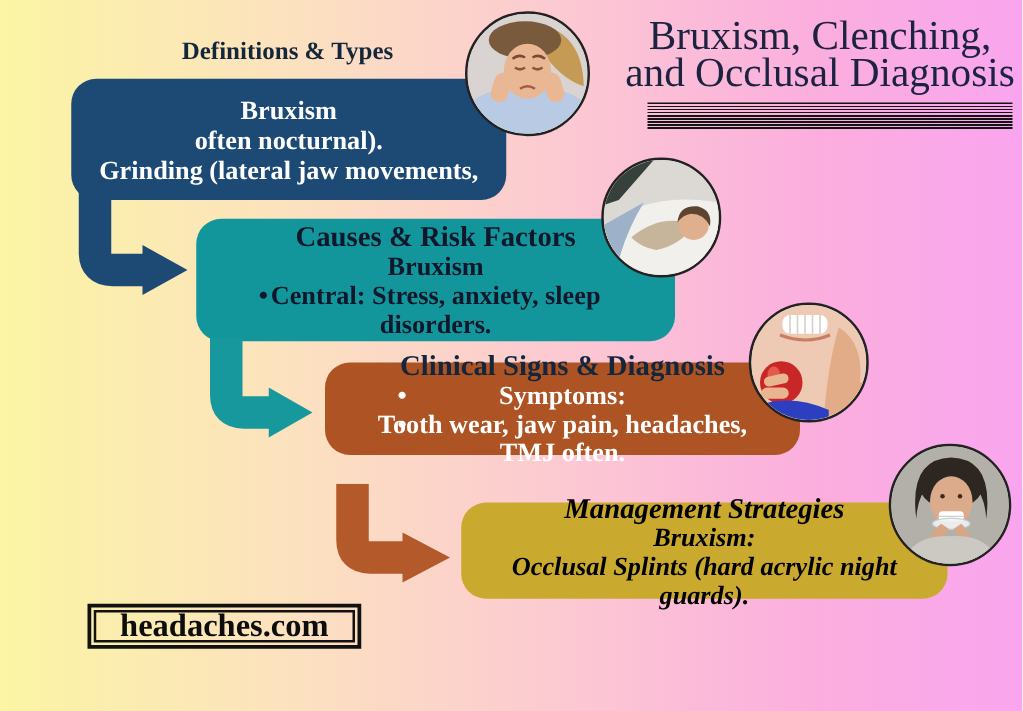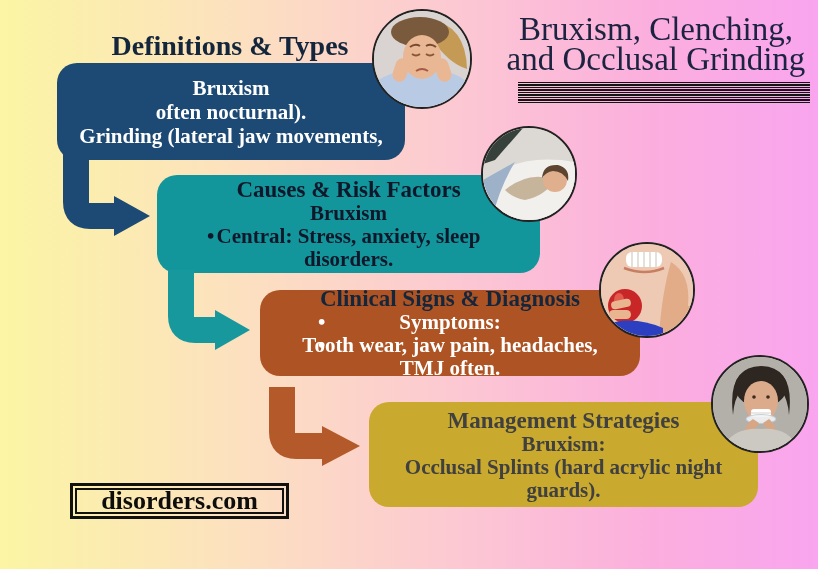--- a/index.html
+++ b/index.html
@@ -19,33 +19,33 @@
     color:#1c2340;
   }
   .title-rules{
     left:518px;top:82px;width:292px;height:22px;
     background:repeating-linear-gradient(to bottom,#141414 0px,#141414 1.3px,rgba(0,0,0,0) 1.3px,rgba(0,0,0,0) 2.5px);
   }
 
   
   .free-heading{
     left:110px;top:30px;width:240px;
-    text-align:center;font-weight:bold;font-size:28px;color:#14263c;
+    text-align:center;font-weight:bold;font-size:20px;color:#14263c;
   }
 
   
   .flow-box{
     border-radius:20px;
     display:flex;flex-direction:column;justify-content:center;align-items:center;
     text-align:center;font-weight:bold;
   }
   .box1{left:57px;top:63px;width:348px;height:97px;background:#1d4a74;color:#ffffff;}
   .box2{left:157px;top:175px;width:383px;height:98px;background:#13969b;color:#0f172a;}
-  .box3{left:260px;top:290px;width:380px;height:86px;background:#ae5424;color:#14263c;}
-  .box4{left:369px;top:402px;width:389px;height:105px;background:#c9a92e;color:#404040;}
+  .box3{left:260px;top:290px;width:380px;height:74px;background:#ae5424;color:#14263c;}
+  .box4{left:369px;top:402px;width:389px;height:77px;background:#c9a92e;color:#000000;font-style:italic;}
   .box-heading{font-size:23px;line-height:25px;}
   .box-line{font-size:21px;line-height:23px;}
   .box1 .box-line{line-height:24px;}
   .white-line{color:#ffffff;}
   .brow{position:relative;width:100%;}
   .bullet-glyph{position:absolute;top:0;}
   .box2 .bullet-glyph{left:50px;}
   .box3 .bullet-glyph{left:58px;}
 
   
@@ -74,21 +74,21 @@
     font-weight:bold;font-size:26px;color:#0d0d0d;
   }
 </style>
 </head>
 <body>
 
 <div class="stage">
 
   <div class="abs main-title">
     <div>Bruxism, Clenching,</div>
-    <div>and Occlusal Grinding</div>
+    <div>and Occlusal Diagnosis</div>
   </div>
   <div class="abs title-rules"></div>
 
   <div class="abs free-heading">Definitions &amp; Types</div>
 
   <div class="abs flow-box box1">
     <div class="box-line">Bruxism</div>
     <div class="box-line">often nocturnal).</div>
     <div class="box-line">Grinding (lateral jaw movements,</div>
   </div>
@@ -193,16 +193,16 @@
       <rect x="38" y="52" width="20" height="8" rx="3" fill="#ffffff"></rect>
       <path d="M38,56 H58" stroke="#d8cfc6" stroke-width="1"></path>
       <ellipse cx="48" cy="62" rx="15" ry="4.5" fill="#eef3f7" opacity="0.9" stroke="#c3ccd4" stroke-width="1"></ellipse>
       <path d="M26,94 Q30,68 40,62 L46,66 Q38,76 36,94 Z" fill="#d7a685"></path>
       <path d="M68,94 Q64,68 56,62 L50,66 Q58,76 60,94 Z" fill="#d7a685"></path>
       <path d="M8,94 Q18,70 48,72 Q78,70 86,94 Z" fill="#ccc9c2"></path>
     </svg>
   </div>
 
   <div class="abs watermark-outer">
-    <div class="watermark-inner">disorders.com</div>
+    <div class="watermark-inner">headaches.com</div>
   </div>
 
 </div>
 
 </body></html>

